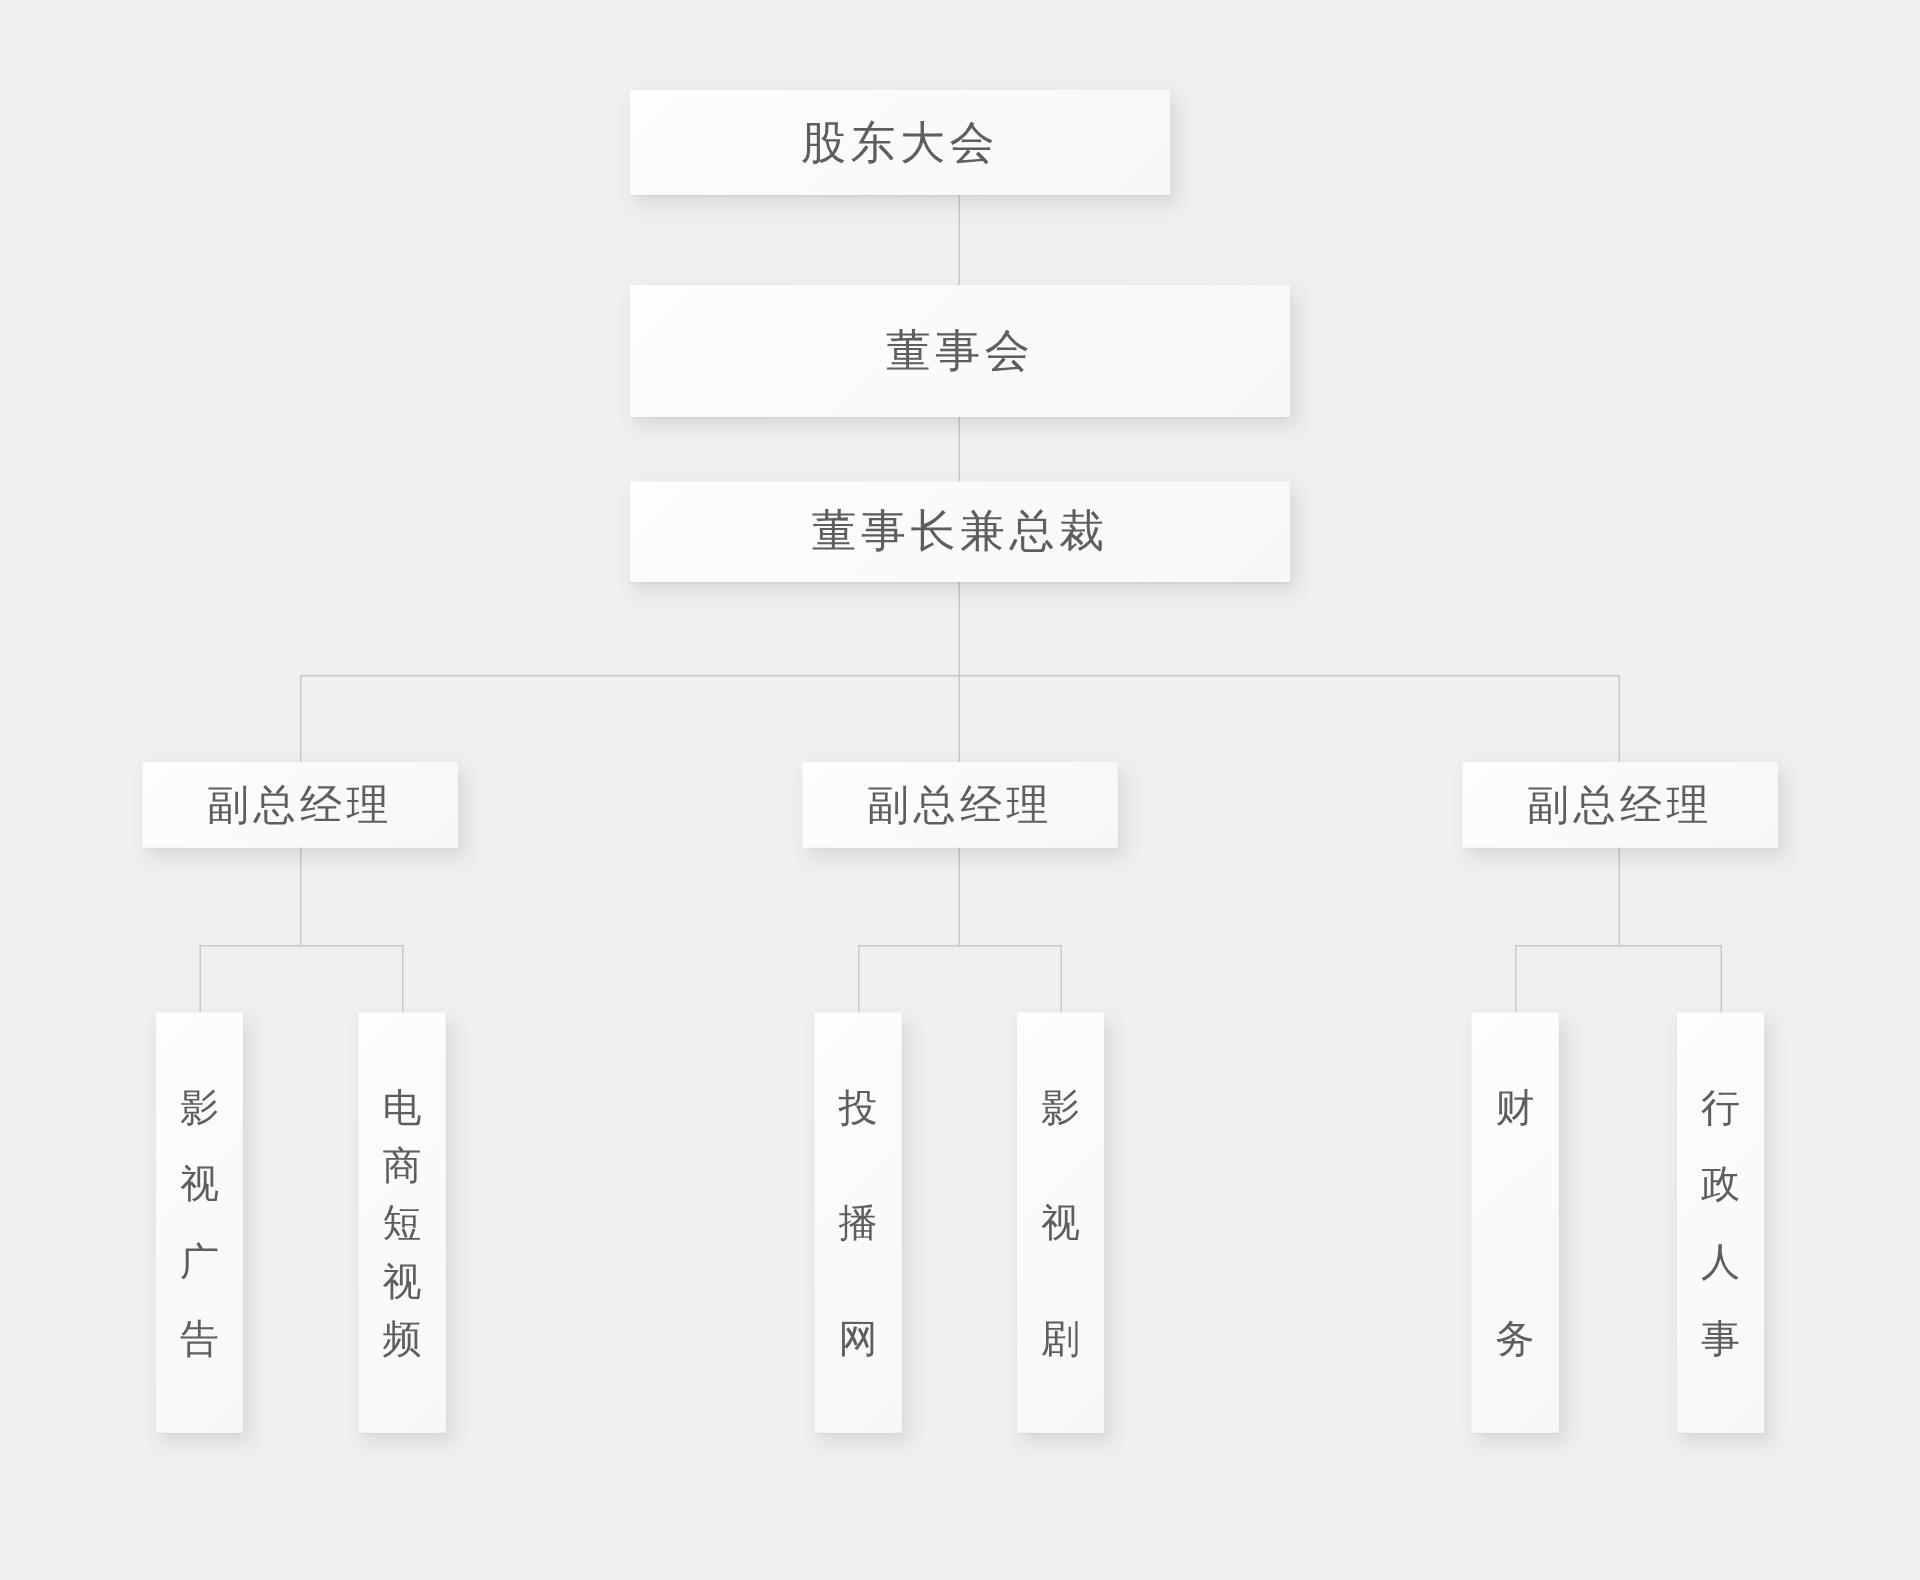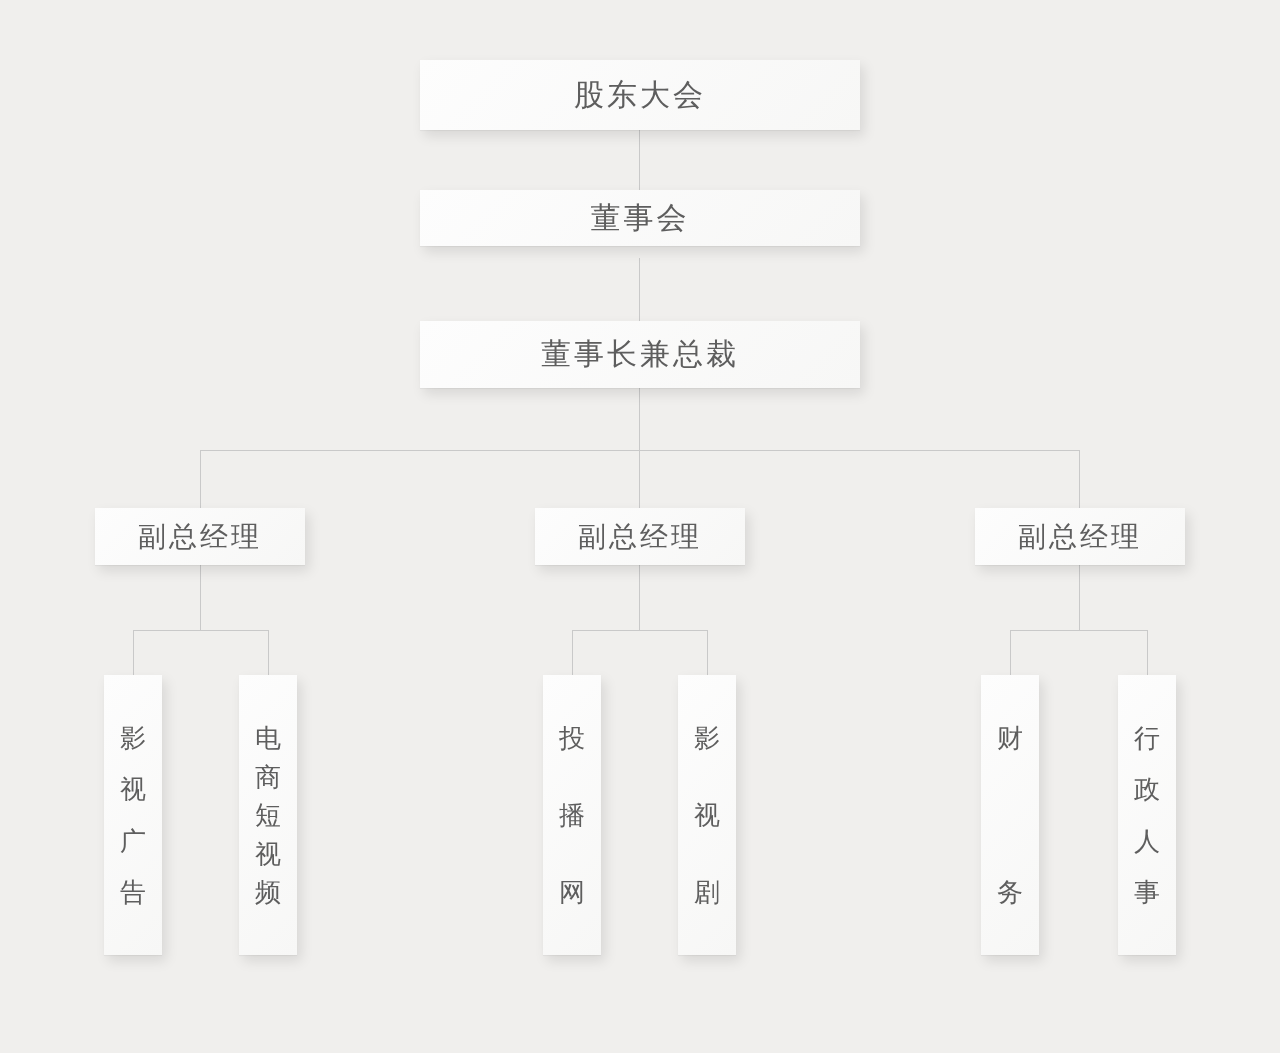--- a/index.html
+++ b/index.html
@@ -83,25 +83,25 @@
   <div class="ln v" style="left:639px; top:565px; height:65px;"></div>
   <div class="ln h" style="left:572px; top:630px; width:136px;"></div>
   <div class="ln v" style="left:572px; top:630px; height:45px;"></div>
   <div class="ln v" style="left:707px; top:630px; height:45px;"></div>
 
   <div class="ln v" style="left:1079px; top:565px; height:65px;"></div>
   <div class="ln h" style="left:1010px; top:630px; width:138px;"></div>
   <div class="ln v" style="left:1010px; top:630px; height:45px;"></div>
   <div class="ln v" style="left:1147px; top:630px; height:45px;"></div>
 
-  <div class="node lvl1" style="left:420px; top:60px; width:440px; height:70px;">
+  <div class="node lvl1" style="left:420px; top:60px; width:360px; height:70px;">
     <span class="lbl">股东大会</span>
   </div>
 
-  <div class="node lvl2" style="left:420px; top:190px; width:440px; height:56px;">
+  <div class="node lvl2" style="left:420px; top:190px; width:440px; height:88px;">
     <span class="lbl">董事会</span>
   </div>
 
   <div class="node lvl3" style="left:420px; top:321px; width:440px; height:67px;">
     <span class="lbl">董事长兼总裁</span>
   </div>
 
   <div class="node mgr" style="left:95px; top:508px; width:210px; height:57px;">
     <span class="lbl">副总经理</span>
   </div>

